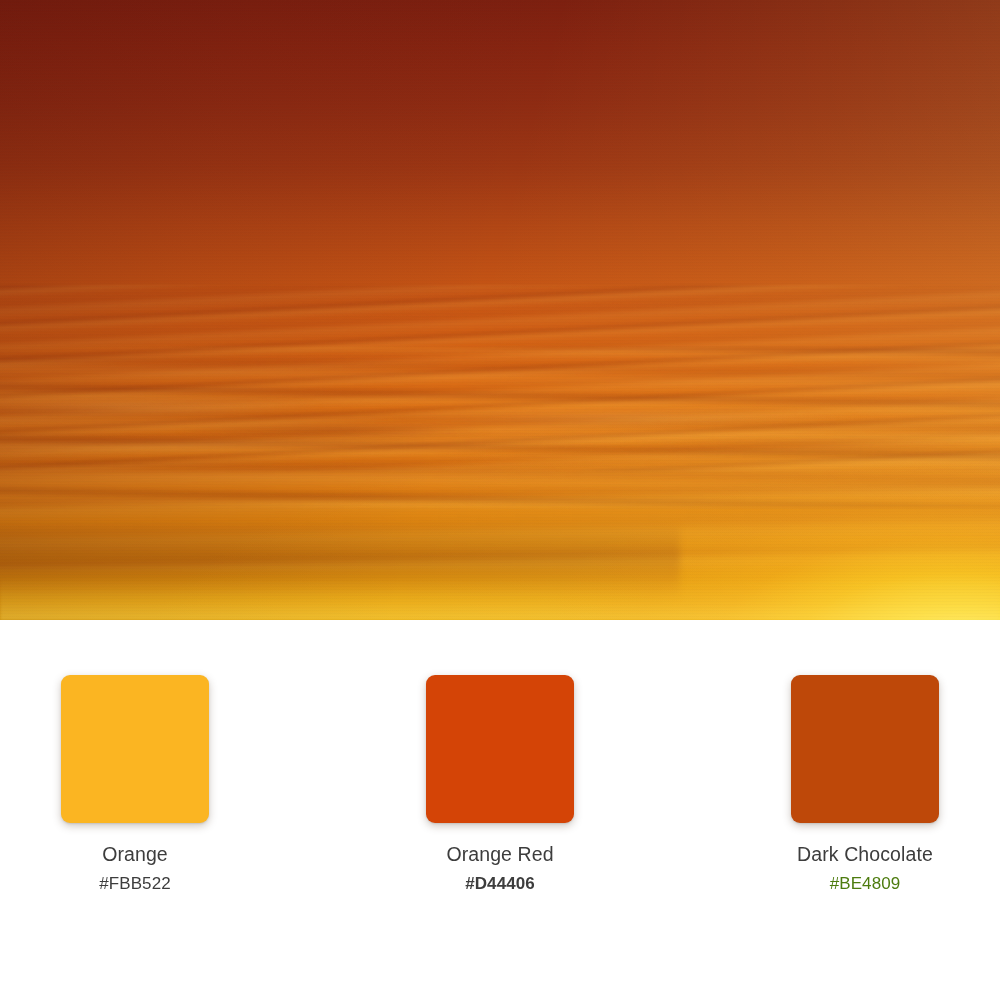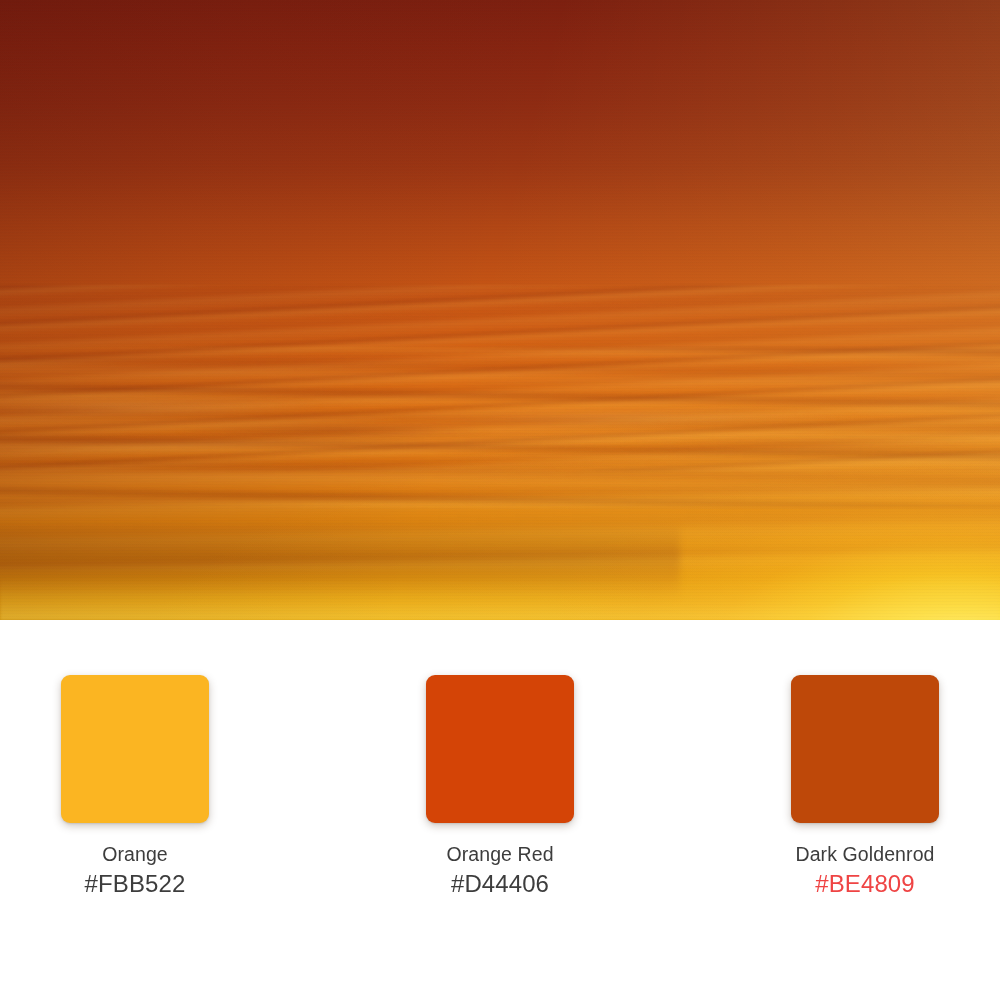--- a/index.html
+++ b/index.html
@@ -204,21 +204,21 @@
   .swatch-name {
     margin-top: 16px;
     font-size: 19.5px;
     line-height: 30px;
     color: #3d3d3d;
     text-align: center;
     letter-spacing: 0.1px;
     max-width: 150px;
   }
   .swatch-hex {
-    font-size: 24px;
+    font-size: 17px;
     line-height: 30px;
     color: #3d3d3d;
     text-align: left;
     letter-spacing: 0.1px;
     white-space: nowrap;
   }
 </style>
 </head>
 <body>
 
@@ -241,25 +241,25 @@
 
     <div class="swatch-col">
       <div class="swatch" style="background-color: rgb(251, 181, 34);"></div>
       <div class="swatch-name" style="color: rgb(61, 61, 61);">Orange</div>
       <div class="swatch-hex" style="color: rgb(61, 61, 61);">#FBB522</div>
     </div>
 
     <div class="swatch-col">
       <div class="swatch" style="background-color: rgb(212, 68, 6);"></div>
       <div class="swatch-name" style="color: rgb(61, 61, 61);">Orange Red</div>
-      <div class="swatch-hex" style="color: rgb(61, 61, 61);">#D44406</div>
+      <div class="swatch-hex" style="color: rgb(61, 61, 61); font-weight: bold;">#D44406</div>
     </div>
 
 
 
     <div class="swatch-col">
       <div class="swatch" style="background-color: rgb(190, 72, 9);"></div>
-      <div class="swatch-name" style="color: rgb(61, 61, 61);">Dark Goldenrod</div>
-      <div class="swatch-hex" style="color: #ef4444;">#BE4809</div>
+      <div class="swatch-name" style="color: rgb(61, 61, 61);">Dark Chocolate</div>
+      <div class="swatch-hex" style="color: #4d7c0f;">#BE4809</div>
     </div>
 
   </div>
 </div>
 
 </body></html>

